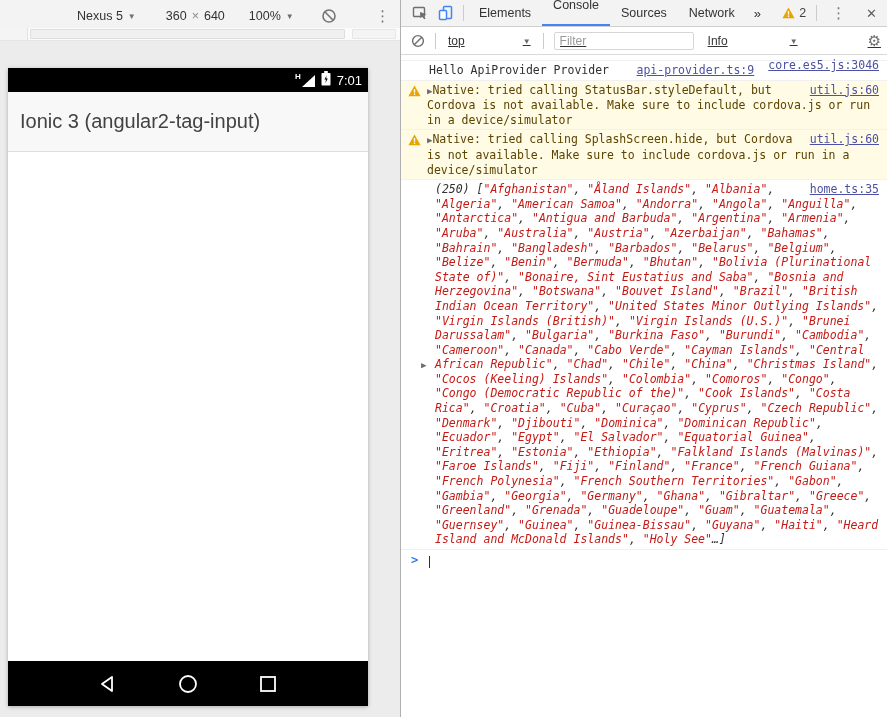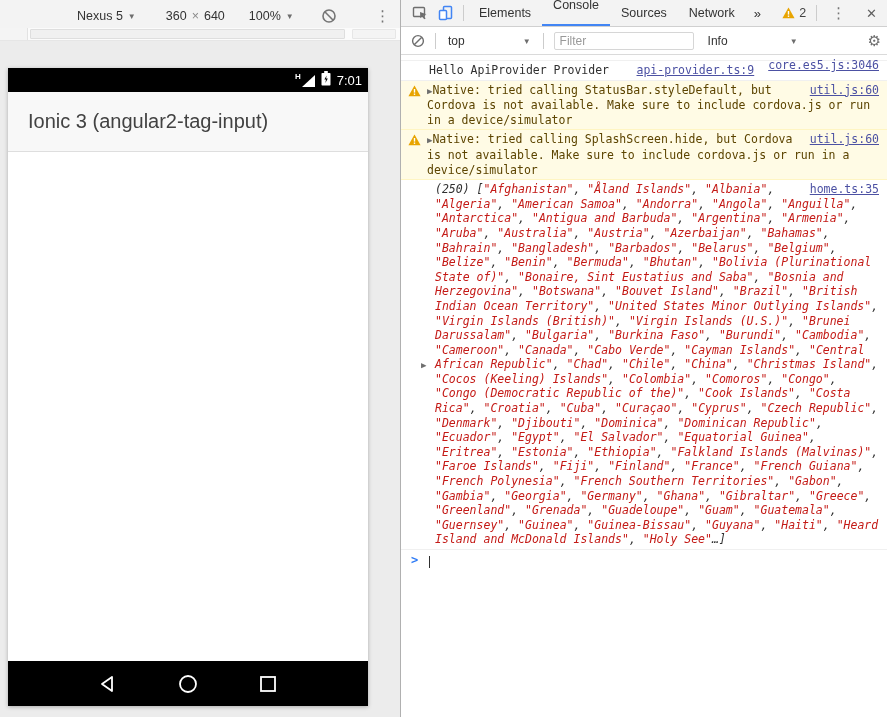--- a/index.html
+++ b/index.html
@@ -29,21 +29,21 @@
   .device { position:absolute; left:8px; top:68px; width:360px; height:638px; background:#fff;
             box-shadow:0 1px 4px rgba(0,0,0,.28); }
   .statusbar { position:absolute; left:0; top:0; width:360px; height:24px; background:#000;
                display:flex; align-items:center; justify-content:flex-end; gap:6px; padding-right:6px;
                color:#fff; }
   .net { display:flex; align-items:flex-end; }
   .net .h { font-size:8px; line-height:8px; margin-right:1px; margin-bottom:6px; font-weight:bold; }
   .tri { width:0; height:0; border-left:13px solid transparent; border-bottom:12px solid #fff; }
   .time { font-size:13px; }
   .app-header { position:absolute; left:0; top:24px; width:360px; height:60px; background:#f8f8f8;
-                border-bottom:1px solid #dedede; display:flex; align-items:center; padding-left:20px; }
+                border-bottom:1px solid #dedede; display:flex; align-items:center; padding-left:12px; }
   .app-title { font-size:20px; color:#424242; }
   .app-content { position:absolute; left:0; top:84px; width:360px; height:509px; background:#fff; }
   .hr1 { position:absolute; left:16px; right:16px; top:56px; border-top:1px solid #c9c9c9; }
   .tag-input { position:absolute; left:16px; right:16px; top:66px; height:40px; border:none; outline:none;
                border-bottom:1px solid #a9a9a9; font-size:17px; color:#333; background:transparent; }
   .tag-input::placeholder { color:#9e9e9e; }
   .hr2 { position:absolute; left:16px; right:16px; top:130px; border-top:1px solid #e3e3e3; }
   .popis { position:absolute; left:32px; top:140px; font-size:16px; color:#000; }
   .popis-val { position:absolute; left:32px; top:163px; font-size:14px; color:#000; }
   .navbar { position:absolute; left:0; bottom:0; width:360px; height:45px; background:#000;
@@ -59,21 +59,21 @@
   .vsep { width:1px; height:16px; background:#ccc; margin:0 4px; }
   .tab { padding:16px 11px; height:26px; display:flex; align-items:center; cursor:pointer; }
   .tab.active { border-bottom:2px solid #4285f4; padding-top:2px; }
   .tab-more { padding:0 8px; cursor:pointer; color:#333; font-size:13px; }
   .tabbar .grow { flex:1; }
   .badge { display:flex; align-items:center; gap:4px; padding:0 6px; cursor:pointer; color:#424242; }
   .close-x { color:#5f5f5f; font-size:13px; padding:0 10px; cursor:pointer; }
 
   .console-toolbar { position:absolute; left:0; top:28px; right:0; height:27px; background:#fff;
                      border-bottom:1px solid #dadada; display:flex; align-items:center;
-                     font-size:12px; color:#333; }
+                     font-size:12px; color:#333;text-decoration:underline; }
   .select { display:flex; align-items:center; gap:18px; padding:0 8px; cursor:pointer; }
   .filter-input { width:140px; height:18px; border:1px solid #d6d6d6; border-radius:2px;
                   font-size:12px; padding:0 5px; color:#333; margin:0 6px; }
   .filter-input::placeholder { color:#999; }
   .gear { margin-left:auto; margin-right:6px; color:#6e6e6e; font-size:15px; cursor:pointer; }
 
   .console-rows { position:absolute; left:0; top:56px; right:0; bottom:0; overflow:hidden;
                   font-family:"DejaVu Sans Mono", monospace; font-size:11.5px; line-height:14.6px; color:#303030; }
   .crow { position:relative; border-bottom:1px solid #f0f0f0; padding:2px 8px 2px 28px; }
   .crow.warn { background:#fffbe5; border-bottom:1px solid #fff5c2; padding-left:26px; color:#5c4400; }

